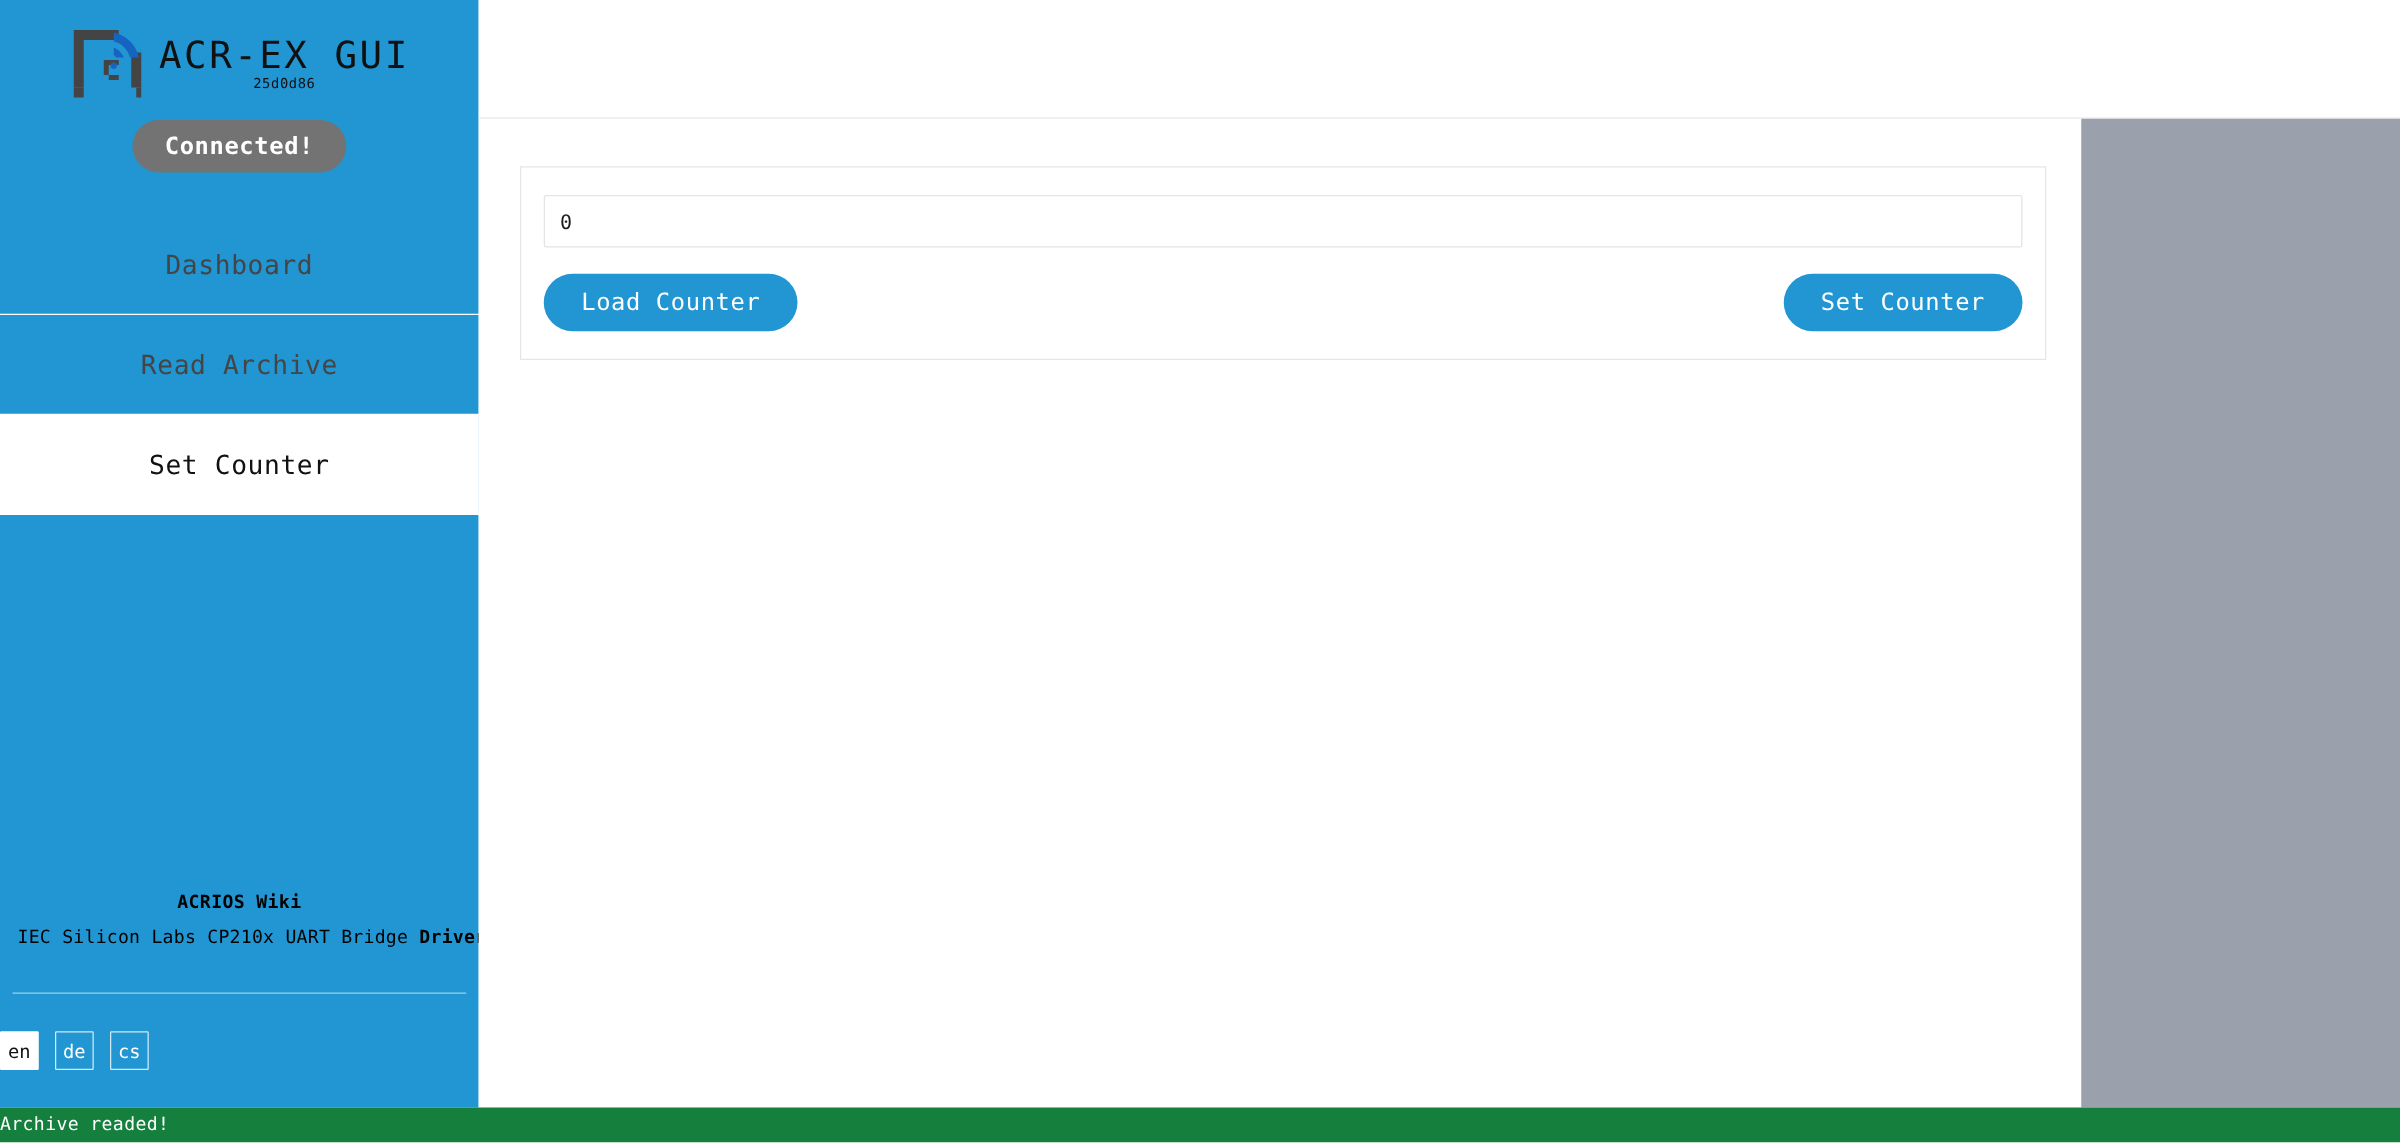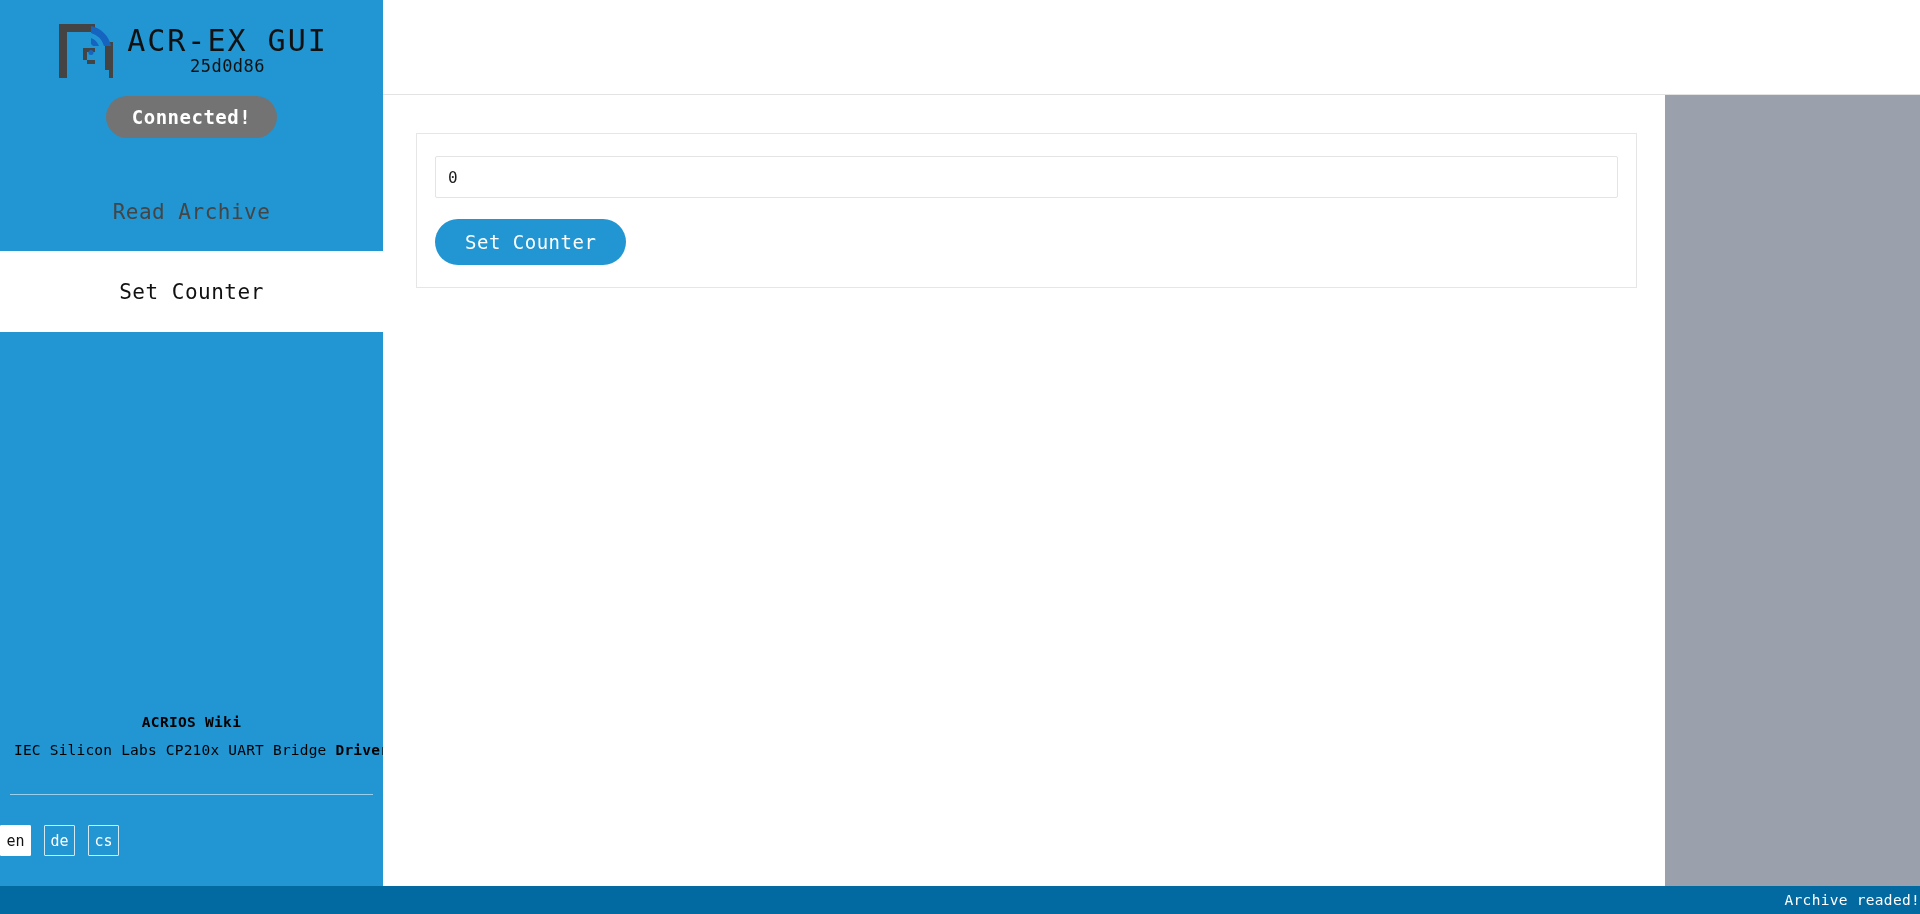--- a/index.html
+++ b/index.html
@@ -44,21 +44,21 @@
   }
   .brand-title {
     font-size: 30px;
     font-weight: 400;
     letter-spacing: 2px;
     color: #111111;
     line-height: 1.0;
     white-space: nowrap;
   }
   .brand-version {
-    font-size: 17px;
+    font-size: 11px;
     color: #111111;
     margin-top: 0;
     letter-spacing: 0.5px;
   }
 
   .conn-wrap {
     display: flex;
     justify-content: center;
     margin-top: 16px;
   }
@@ -222,25 +222,25 @@
     padding: 12px 30px;
     cursor: pointer;
     letter-spacing: 0.5px;
   }
 
   
   #statusbar {
     position: absolute;
     left: 0; bottom: 0;
     width: 1920px; height: 28px;
-    background: #0369a1;
+    background: #15803d;
     color: #ffffff;
     display: flex;
     align-items: center;
-    justify-content: flex-end;
+    justify-content: flex-start;
     font-family: "DejaVu Sans Mono", monospace;
     font-size: 14.5px;
     letter-spacing: 0.3px;
   }
 </style>
 </head>
 <body>
 
 <div id="app">
 
@@ -270,20 +270,21 @@
         <div class="brand-title">ACR-EX GUI</div>
         <div class="brand-version">25d0d86</div>
       </div>
     </div>
 
     <div class="conn-wrap">
       <button class="conn-badge">Connected!</button>
     </div>
 
     <div class="nav">
+      <button class="nav-item">Dashboard</button>
       <button class="nav-item">Read Archive</button>
       <button class="nav-item active">Set Counter</button>
     </div>
 
     <div class="nav-spacer"></div>
 
     <div class="side-links">
       <a class="wiki-link" href="#">ACRIOS Wiki</a>
       <div class="driver-line"><span>IEC Silicon Labs CP210x UART Bridge </span><a href="#">Drivers</a></div>
     </div>
@@ -299,20 +300,21 @@
 
   <div id="main">
     <div class="topbar"></div>
 
     <div class="content-area">
       <div class="gray-panel"></div>
 
       <div class="card">
         <input class="counter-input" type="text" value="0" style="">
         <div class="btn-row">
+          <button class="pill-btn">Load Counter</button>
           <button class="pill-btn">Set Counter</button>
         </div>
       </div>
     </div>
   </div>
 
   <div id="statusbar">
     <span>Archive readed!</span>
   </div>
 

